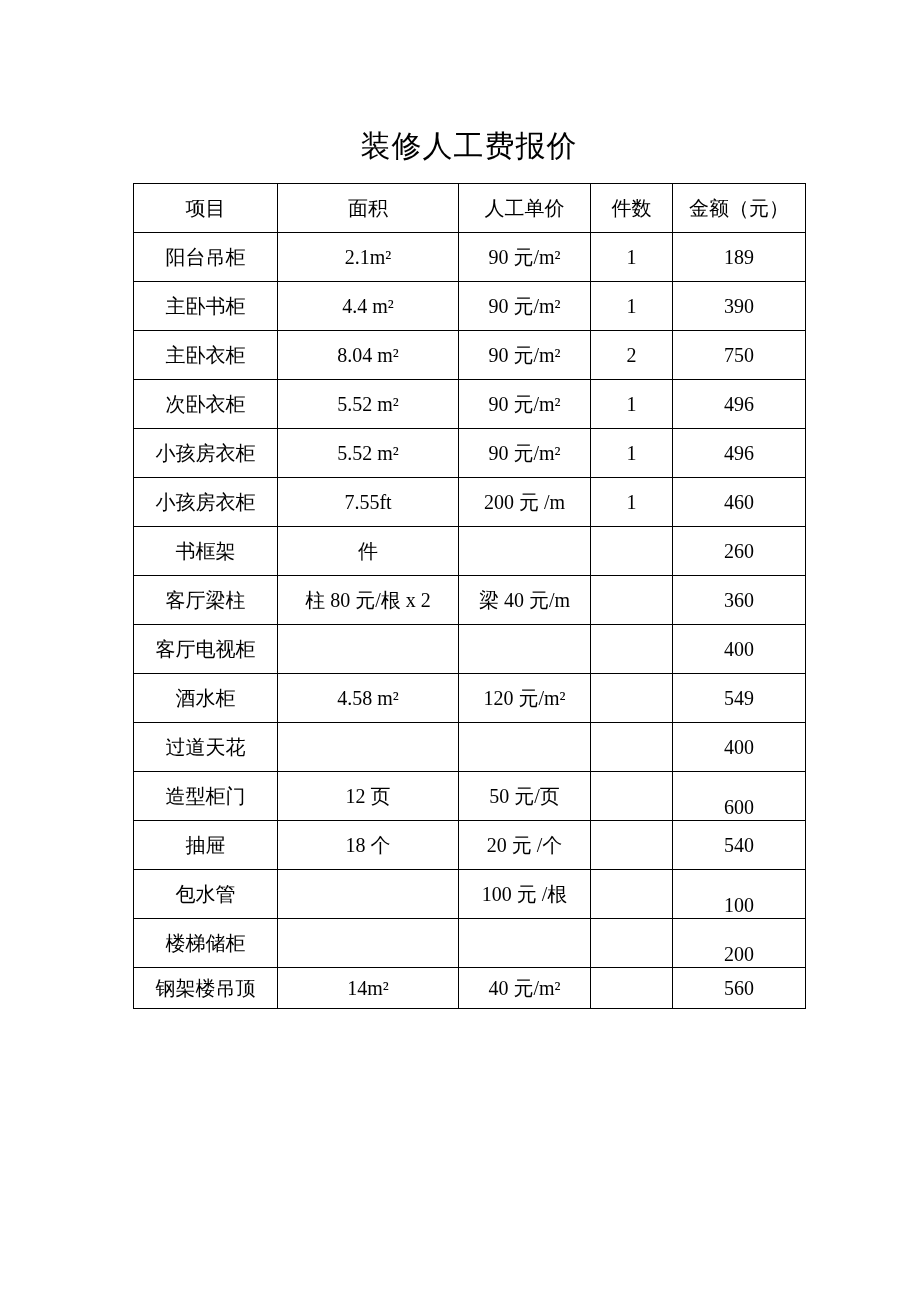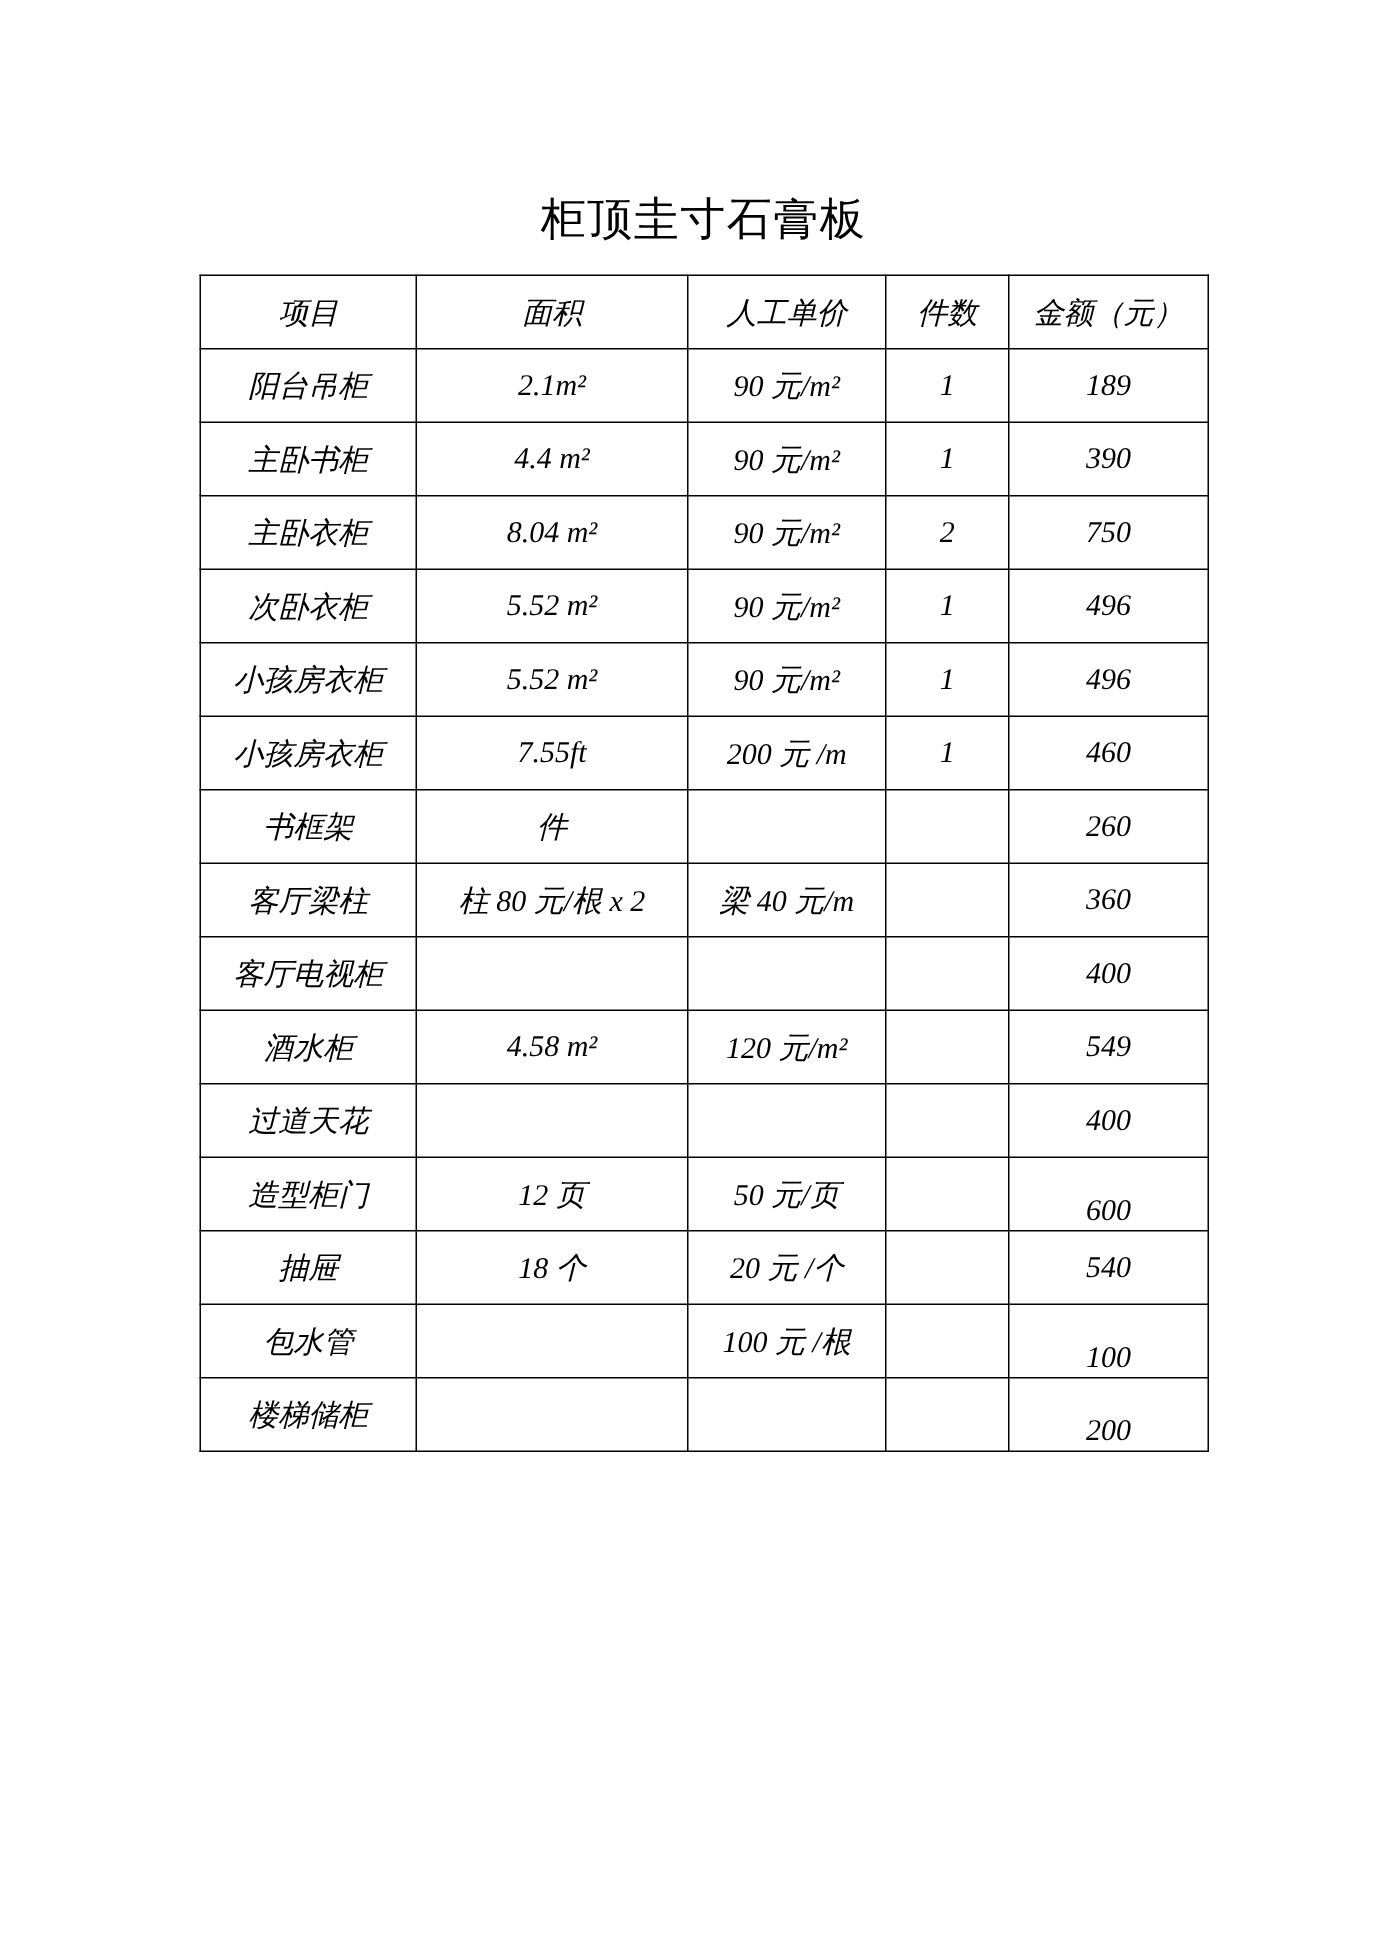--- a/index.html
+++ b/index.html
@@ -23,21 +23,20 @@
     font-weight: 400;
     letter-spacing: 1px;
     white-space: nowrap;
   }
   table.quote {
     position: absolute;
     top: 183px; left: 133px;
     width: 672px;
     border-collapse: collapse;
     table-layout: fixed;
-    font-style: italic;
   }
   table.quote col.c-item   { width: 144px; }
   table.quote col.c-area   { width: 181px; }
   table.quote col.c-price  { width: 132px; }
   table.quote col.c-count  { width: 82px;  }
   table.quote col.c-amount { width: 133px; }
   table.quote th, table.quote td {
     border: 1px solid #000;
     text-align: center;
     vertical-align: middle;
@@ -58,21 +57,21 @@
     vertical-align: bottom;
     padding-bottom: 2px;
     line-height: 1.1;
   }
 </style>
 </head>
 <body>
 
 <div class="page">
 
-  <div class="doc-title">柜顶圭寸石膏板</div>
+  <div class="doc-title">装修人工费报价</div>
 
   <table class="quote">
     <colgroup>
       <col class="c-item">
         <col class="c-area">
         <col class="c-price">
         <col class="c-count">
         <col class="c-amount">
     </colgroup>
     <thead>
@@ -183,16 +182,23 @@
           <td class="cell-count"></td>
           <td class="cell-amount low">100</td>
         </tr>
         <tr>
           <td class="cell-item">楼梯储柜</td>
           <td class="cell-area"></td>
           <td class="cell-unit-price"></td>
           <td class="cell-count"></td>
           <td class="cell-amount low">200</td>
         </tr>
+        <tr class="short">
+          <td class="cell-item">钢架楼吊顶</td>
+          <td class="cell-area">14m²</td>
+          <td class="cell-unit-price">40 元/m²</td>
+          <td class="cell-count"></td>
+          <td class="cell-amount">560</td>
+        </tr>
       </tbody>
   </table>
 
 </div>
 
 </body></html>

